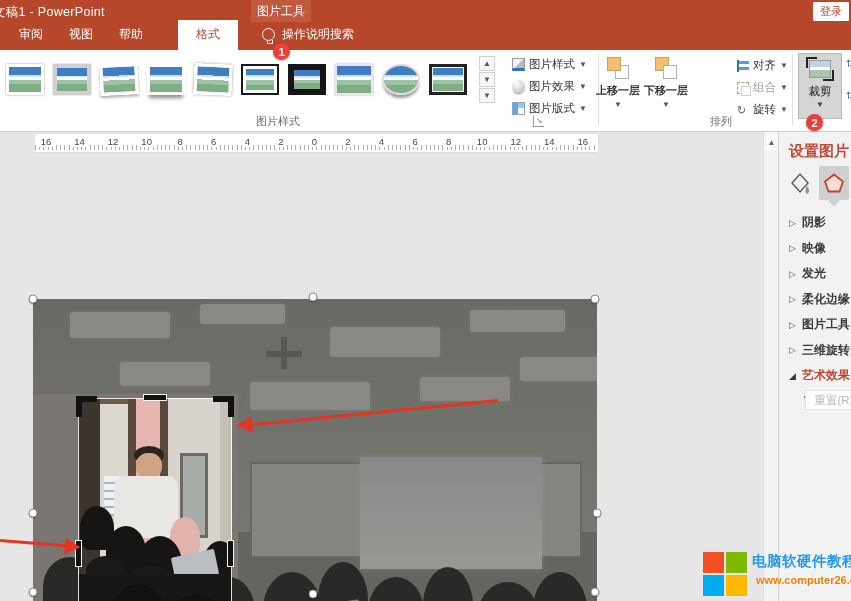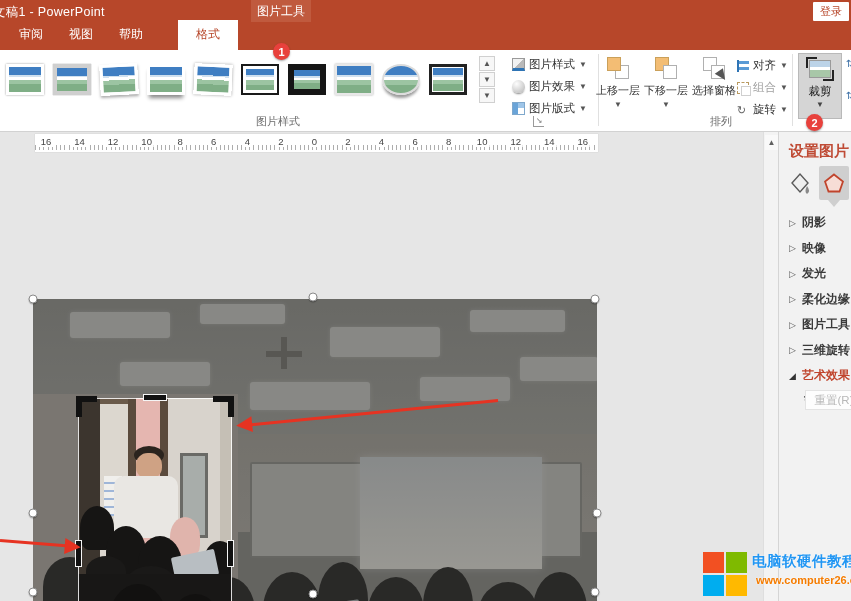--- a/index.html
+++ b/index.html
@@ -54,21 +54,21 @@
   .stylebtns { position:absolute; left:512px; top:5px; display:flex; flex-direction:column; gap:4px; }
   .sbtn { display:flex; align-items:center; gap:4px; font-size:11.5px; color:#333; height:18px; }
   .sbtn .car { font-size:8px; color:#555; }
   .ic-border { width:13px; height:13px; background:linear-gradient(135deg,#f2f2f2 55%,#b9b9b9 55%); border:1px solid #9a9a9a; border-bottom:3px solid #2e74b5; }
   .ic-effects { width:13px; height:13px; border-radius:50% 50% 45% 45%; background:radial-gradient(circle at 35% 30%,#fdfdfd,#b5b5b5); box-shadow:0 2px 2px -1px #888; }
   .ic-layout { width:13px; height:13px; background:
       linear-gradient(90deg,#6aa4d8 0 5px,transparent 5px), linear-gradient(180deg,#9ec5e8 0 5px,transparent 5px);
       border:1px solid #7fa8cc; }
 
   
-  .bigbtn { position:absolute; top:4px; width:46px; height:62px; display:flex; flex-direction:column; align-items:center; font-size:11px; color:#333; }
+  .bigbtn { position:absolute; top:4px; width:46px; height:62px; display:flex; flex-direction:column; align-items:center; font-size:11px; color:#333;font-weight:bold; }
   .bigbtn .lbl { margin-top:4px; white-space:nowrap; }
   .bigbtn .car { font-size:8px; color:#555; margin-top:2px; }
   .sqico { position:relative; width:22px; height:22px; margin-top:3px; }
   .sqico i { position:absolute; width:14px; height:14px; }
   .sq-orange { background:#f3bd74; border:1px solid #caa05a; }
   .sq-white { background:#fff; border:1px solid #b0b0b0; }
   .cursor-arrow { position:absolute; right:-2px; bottom:-2px; width:0; height:0;
       border-left:5px solid transparent; border-right:5px solid transparent; border-top:11px solid #555; transform:rotate(-35deg); }
   .smallbtns { position:absolute; left:737px; top:7px; display:flex; flex-direction:column; gap:5px; }
   .smbtn { display:flex; align-items:center; gap:4px; font-size:11.5px; color:#333; height:17px; }
@@ -173,20 +173,24 @@
   <span class="doc-title">文稿1 - PowerPoint</span>
   <div class="context-tab-head">图片工具</div>
   <div class="login-btn">登录</div>
 </div>
 
 <div class="menubar">
   <span class="mtab" style="margin-left:6px">审阅</span>
   <span class="mtab">视图</span>
   <span class="mtab">帮助</span>
   <span class="mtab active">格式</span>
+  <span class="search-box" style="margin-left:14px">
+    <span class="bulb"></span>
+    <span>操作说明搜索</span>
+  </span>
 </div>
 <div class="badge" style="left:273px; top:43px;">1</div>
 
 <div class="ribbon">
 
   <div class="gallery">
     <div class="thumb t1"></div>
     <div class="thumb t2"></div>
     <div class="thumb t3"></div>
     <div class="thumb t4"></div>
@@ -231,28 +235,20 @@
     <span class="lbl">上移一层</span>
     <span class="car">▼</span>
   </div>
   <div class="bigbtn" style="left:643px">
     <span class="sqico">
       <i class="sq-orange" style="left:0;top:0"></i>
         <i class="sq-white" style="right:0;bottom:0"></i>
     </span>
     <span class="lbl">下移一层</span>
     <span class="car">▼</span>
-  </div>
-  <div class="bigbtn" style="left:691px">
-    <span class="sqico">
-      <i class="sq-white" style="left:0;top:0"></i>
-        <i class="sq-white" style="right:0;bottom:0"></i>
-      <span class="cursor-arrow"></span>
-    </span>
-    <span class="lbl">选择窗格</span>
   </div>
 
   <div class="smallbtns">
     <div class="smbtn">
       <span class="ic-align"></span>
       <span>对齐</span>
       <span class="car">▼</span>
     </div>
     <div class="smbtn disabled">
       <span class="ic-group"></span>

